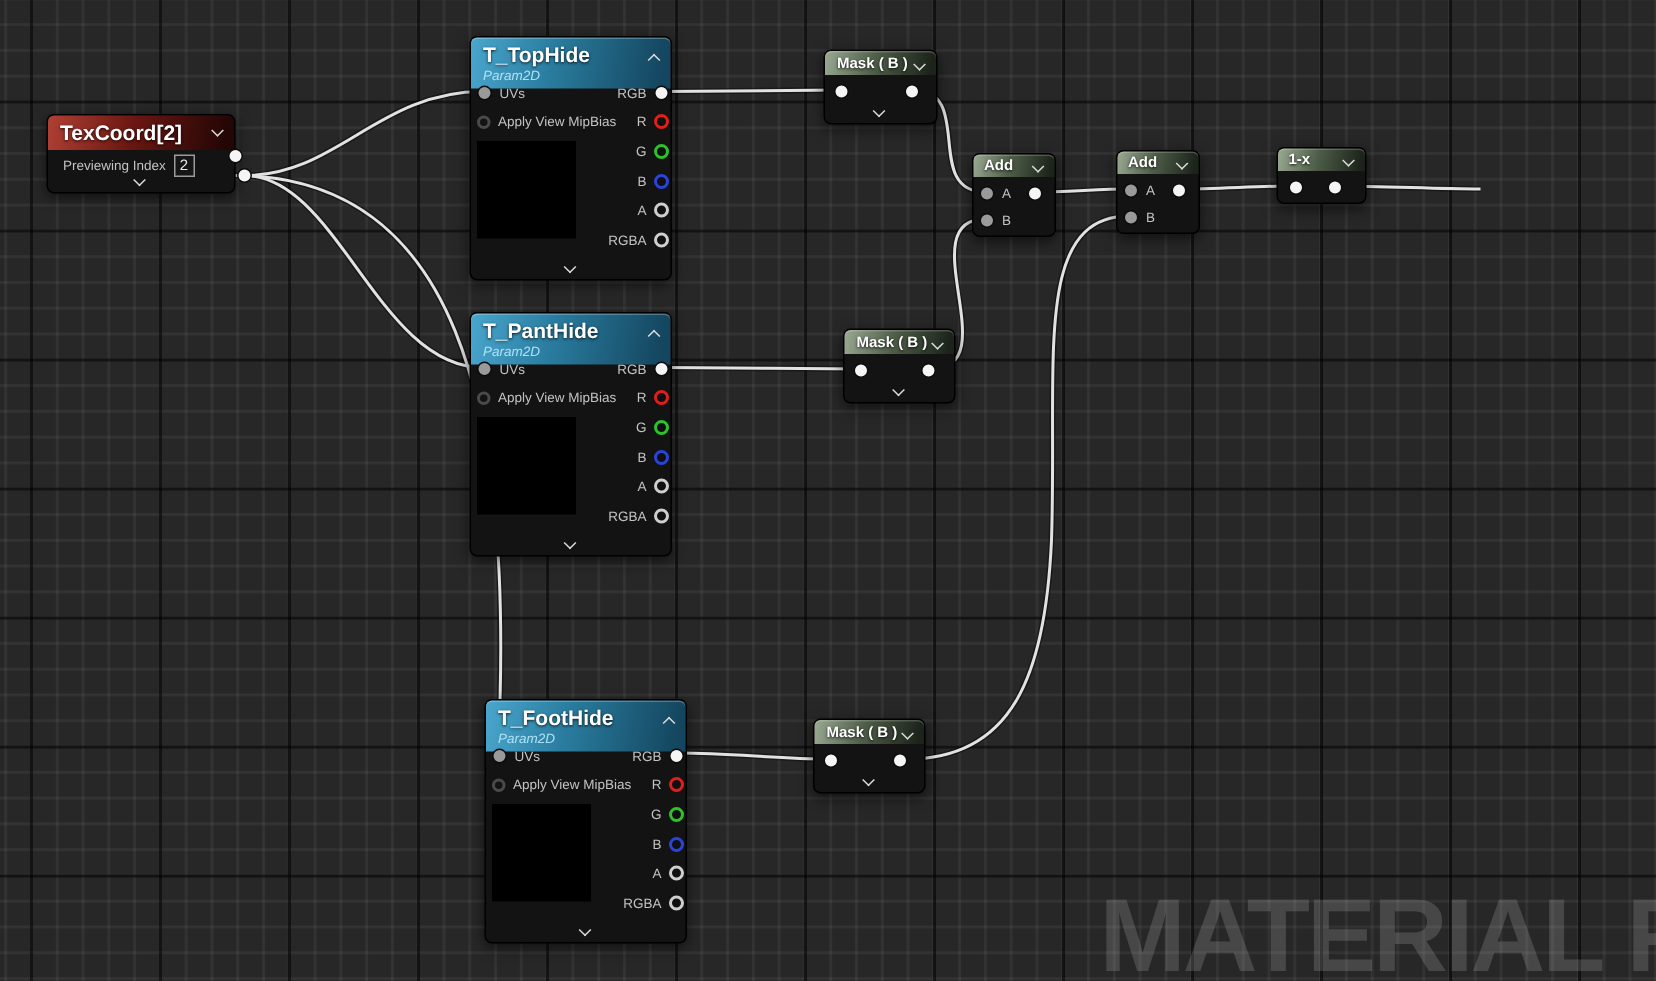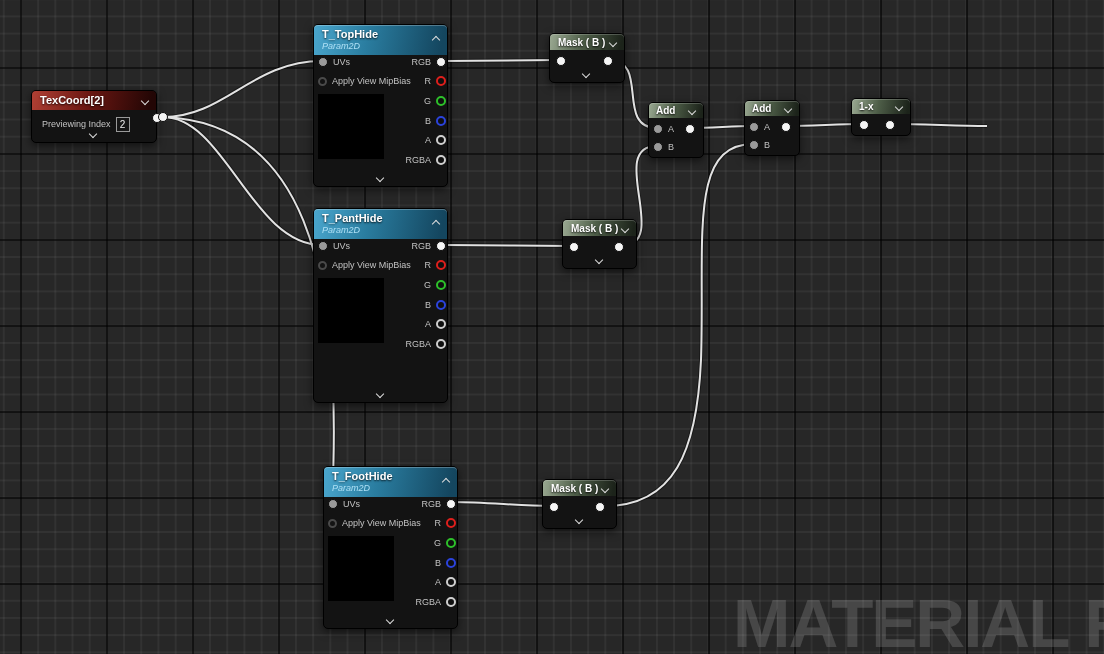--- a/index.html
+++ b/index.html
@@ -13,21 +13,21 @@
     linear-gradient(to bottom, rgba(255,255,255,.05) 2px, transparent 2px),
     linear-gradient(to right, rgba(255,255,255,.05) 2px, transparent 2px);
   background-size:86px 86px,86px 86px,17.2px 17.2px,17.2px 17.2px;
   background-position:0 67px,20px 0,0 67px,20px 0;}
 .watermark{position:absolute;left:733px;top:584px;font-size:69px;font-weight:bold;
   letter-spacing:-2px;color:rgba(255,255,255,.15);white-space:nowrap;user-select:none}
 .wires{position:absolute;left:0;top:0;pointer-events:none}
 .node{position:absolute;background:#131313;border:1px solid #000;border-radius:5px;
   box-shadow:0 3px 9px rgba(0,0,0,.55)}
 .hdr{position:relative;border-radius:4px 4px 0 0;padding:3px 8px 4px 8px}
-.hdr .t{font-size:11px;font-weight:bold;color:#fff;text-shadow:0 1px 2px rgba(0,0,0,.85);white-space:nowrap}
+.hdr .t{font-size:14px;font-weight:bold;color:#fff;text-shadow:0 1px 2px rgba(0,0,0,.85);white-space:nowrap}
 .hdr .s{font-size:9px;font-style:italic;color:#aee0f5;margin-top:1px;white-space:nowrap}
 .hdr-red{background:linear-gradient(100deg,#b04034,#6b1712 45%,#230605 95%)}
 .hdr-blue{background:linear-gradient(100deg,#4aa6cd,#2a7da0 40%,#14465f 95%);box-shadow:inset 0 1px 0 rgba(255,255,255,.25)}
 .hdr-green{background:linear-gradient(100deg,#9aa992,#4e5e48 45%,#1c231a 95%);box-shadow:inset 0 1px 0 rgba(255,255,255,.2)}
 .hdr-navy{background:linear-gradient(115deg,#3a55c0,#20339a 40%,#0a1148 95%)}
 .hdr-navy .s{color:#a9b6dd}
 .chev{display:inline-block;width:6px;height:6px;border-right:1.8px solid #dcdcdc;border-bottom:1.8px solid #dcdcdc;transform:rotate(45deg)}
 .chev.up{transform:rotate(-135deg)}
 .hdr-chev{position:absolute;right:8px;top:7px}
 .foot-chev{position:absolute;left:50%;bottom:5px;margin-left:-4px}
@@ -81,21 +81,21 @@
       <path d="M621,246 C672,246 606,146 657,146"></path>
       <path d="M452,502 C488,502 518,506 552,506"></path>
       <path d="M601,506 C675,508 697,450 701,360 C705,240 688,144 753,144"></path>
       <path d="M689,128 C712,128 732,126 753,126"></path>
       <path d="M785,126 C812,126 838,124 863,124"></path>
       <path d="M889,124 C925,124 955,126 987,126"></path>
       <path d="M157,117 L163,117"></path>
     </g>
   </svg>
 
-  <div class="node" style="left:31px;top:90px;width:126px;height:53px">
+  <div class="node" style="left:31px;top:76px;width:126px;height:53px">
     <div class="hdr hdr-red">
       <div class="t">TexCoord[2]</div>
       <span class="chev hdr-chev"></span>
     </div>
     <div class="prow" style="left:10px;top:33px">
       <span class="pl">Previewing Index</span>
       <span class="vbox">2</span>
     </div>
     <span class="dot dot-white" style="position:absolute;right:-6px;top:22px"></span>
     <span class="chev foot-chev"></span>
@@ -137,21 +137,21 @@
         <span class="ring"></span>
       </div>
     <div class="prow" style="right:1px;top:135px">
         <span class="pl">RGBA</span>
         <span class="ring"></span>
       </div>
     <div class="pv" style="left:4px;top:69px;width:66px;height:65px"></div>
     <span class="chev foot-chev"></span>
   </div>
 
-  <div class="node" style="left:313px;top:208px;width:135px;height:195px">
+  <div class="node" style="left:313px;top:208px;width:135px;height:163px">
     <div class="hdr hdr-blue">
       <div class="t">T_PantHide</div>
       <div class="s">Param2D</div>
       <span class="chev up hdr-chev" style="top:12px"></span>
     </div>
     <div class="prow" style="left:4px;top:37px">
         <span class="dot dot-gray"></span>
         <span class="pl">UVs</span>
       </div>
     <div class="prow" style="left:4px;top:56px">

